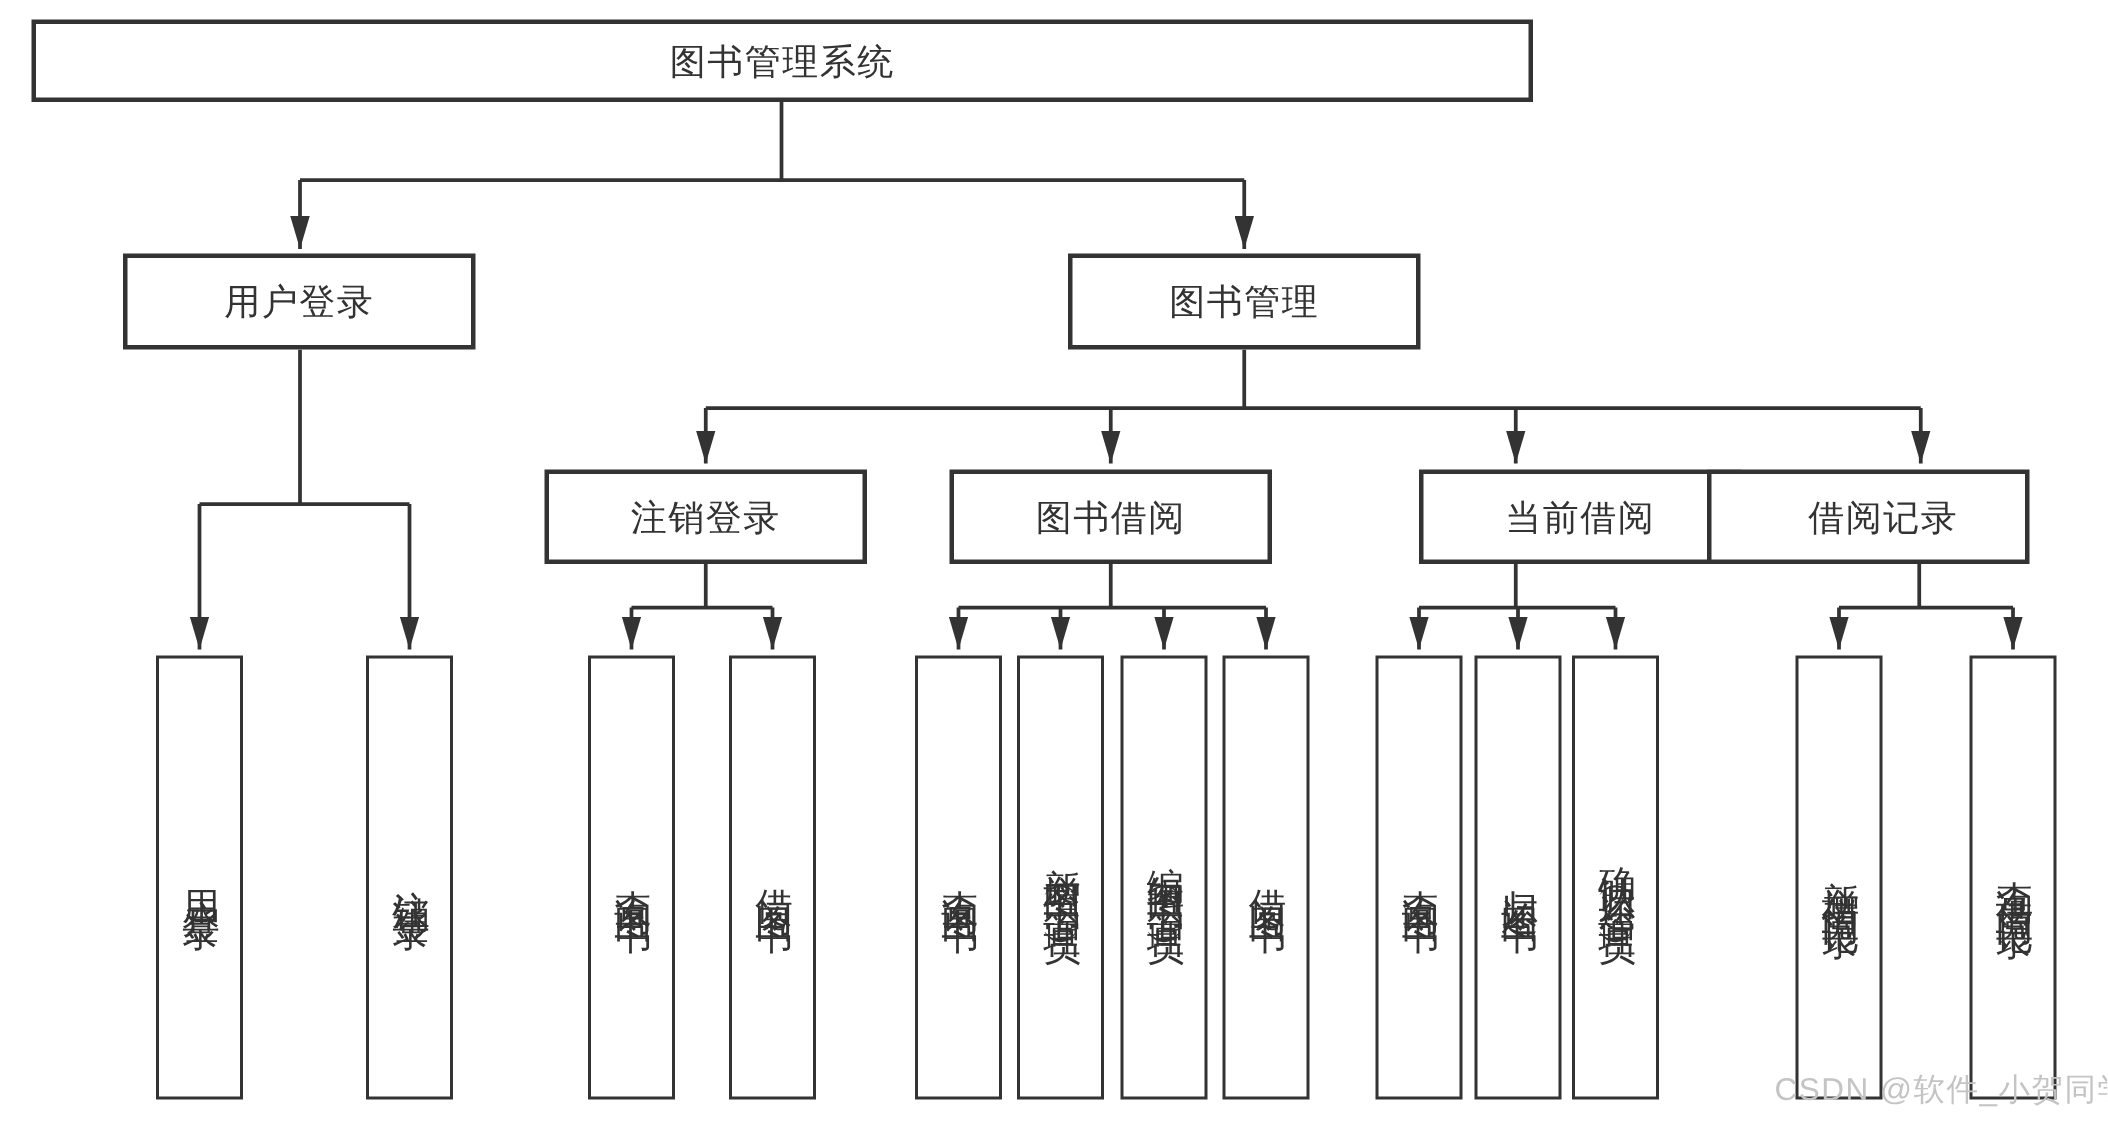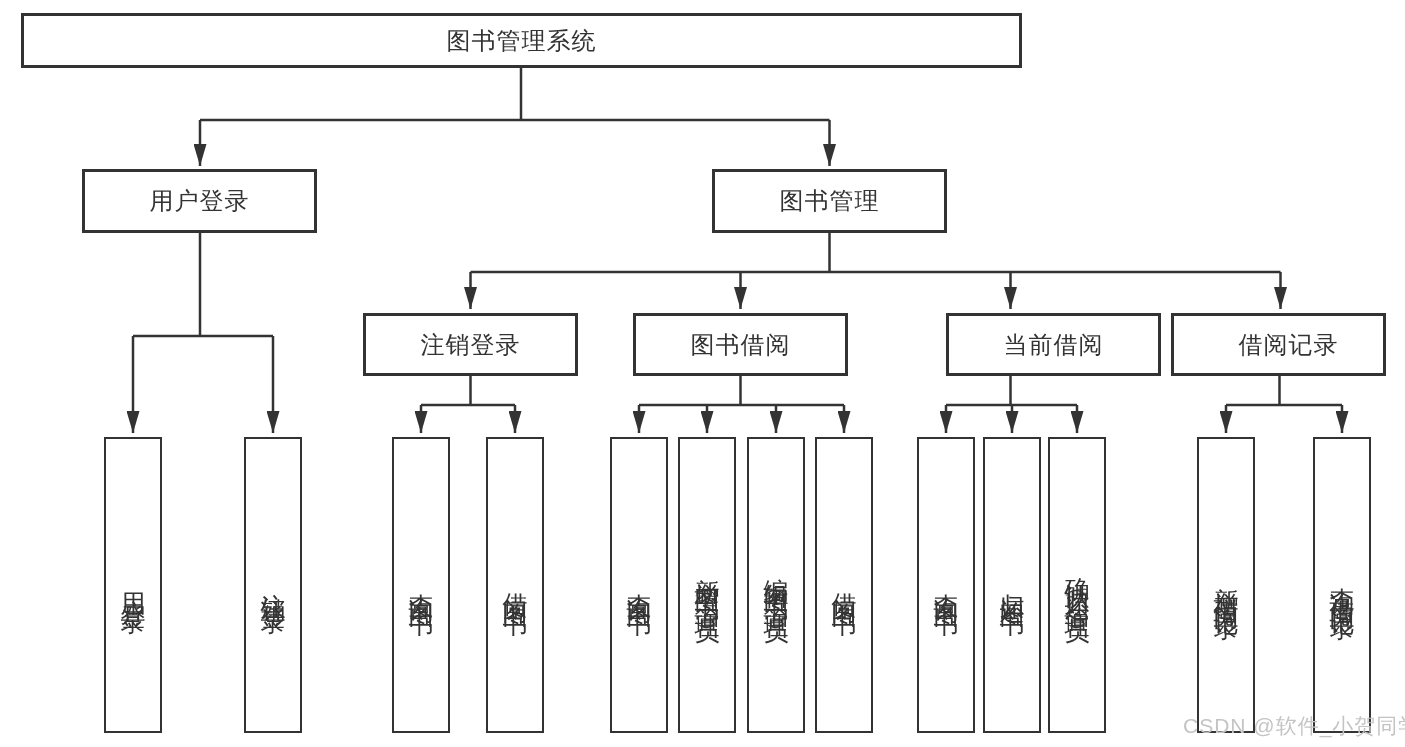--- a/index.html
+++ b/index.html
@@ -53,21 +53,21 @@
     line-height: 1;
     white-space: nowrap;
   }
   .root  { left: 21px;  top: 13px;  width: 1001px; height: 55px; }
   .l2a   { left: 82px;  top: 169px; width: 235px;  height: 64px; }
   .l2b   { left: 712px; top: 169px; width: 235px;  height: 64px; }
   .l3    { top: 313px; height: 63px; width: 215px; }
   .l3a   { left: 363px;  }
   .l3b   { left: 633px; justify-content: center;  }
   .l3c   { left: 946px;  }
-  .l3d   { left: 1171px; padding-left: 20px; }
+  .l3d   { left: 1138px; padding-left: 20px; }
   .lf-g0a { left: 104px;  }
   .lf-g0b { left: 244px;  }
   .lf-g1a { left: 392px;  }
   .lf-g1b { left: 486px;  }
   .lf-g2a { left: 610px;  }
   .lf-g2b { left: 678px;  }
   .lf-g2c { left: 747px;  }
   .lf-g2d { left: 815px;  }
   .lf-g3a { left: 917px;  }
   .lf-g3b { left: 983px;  }

